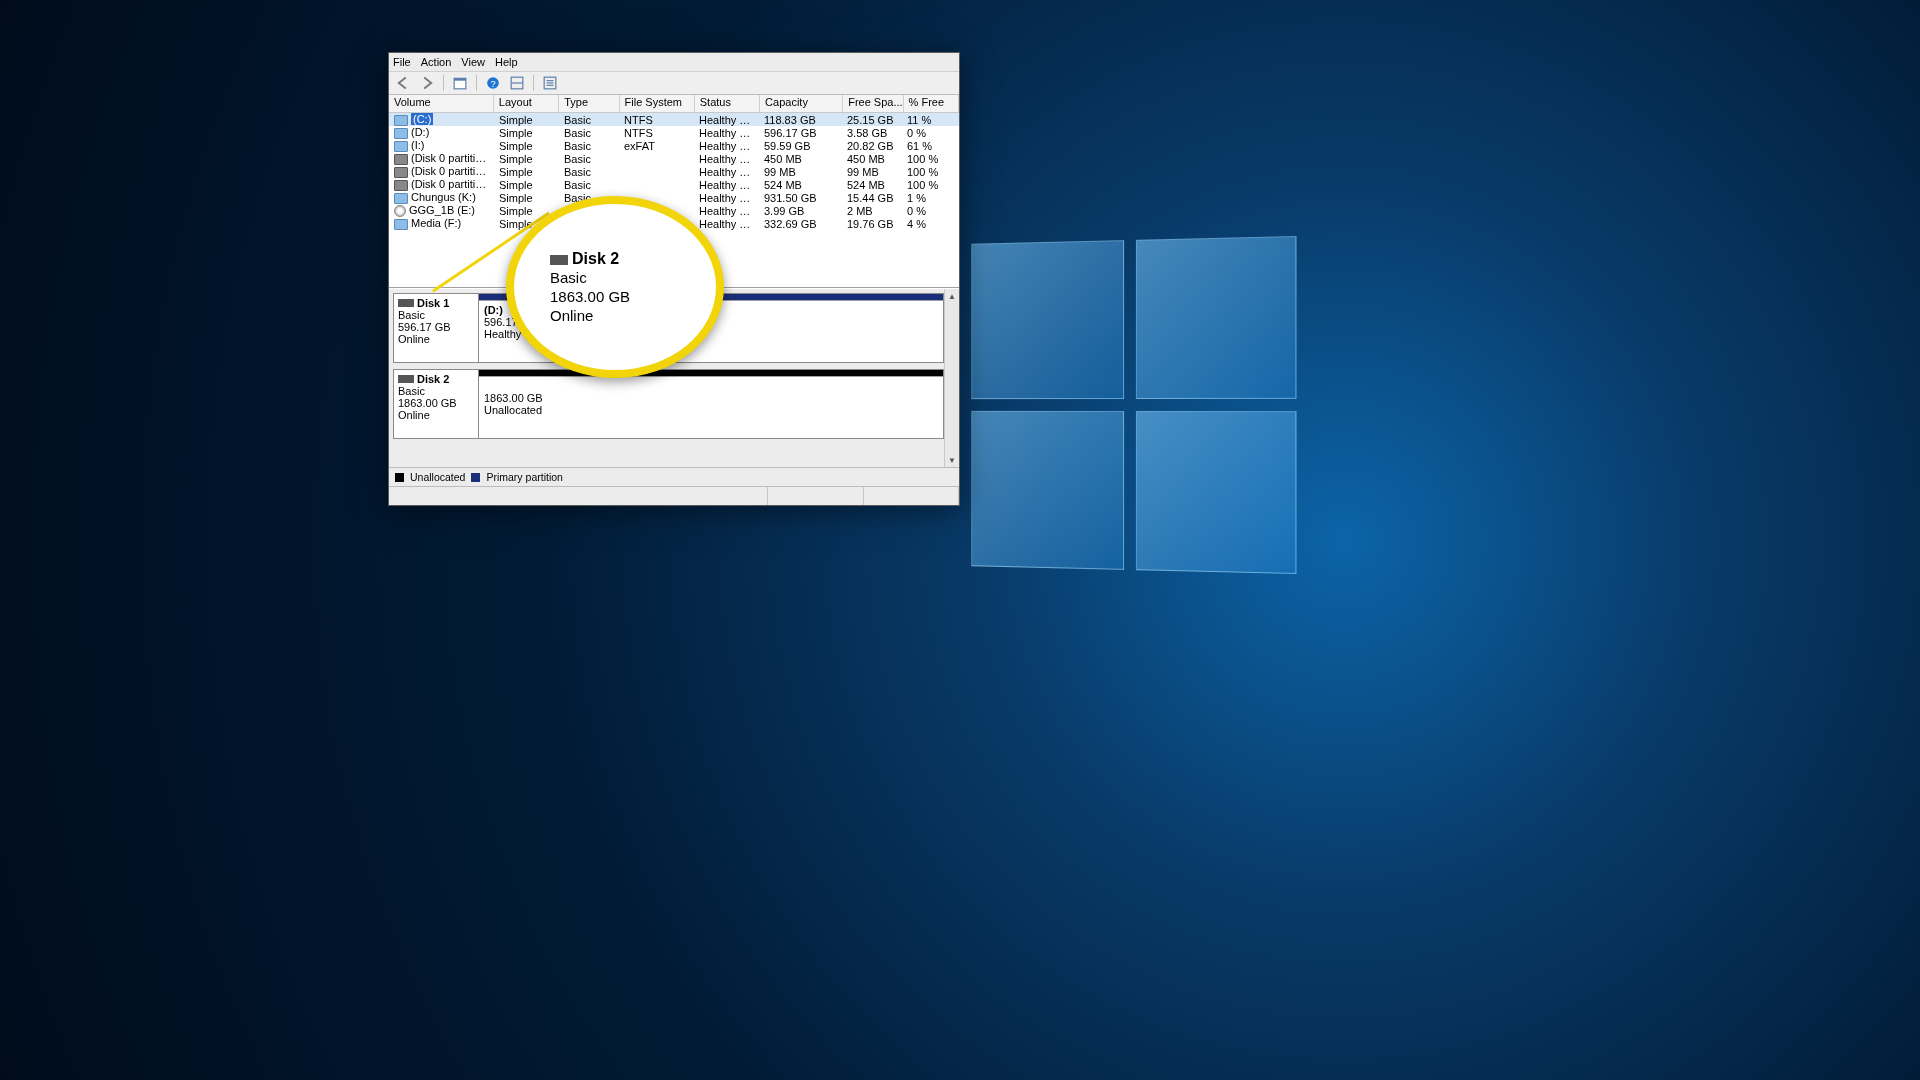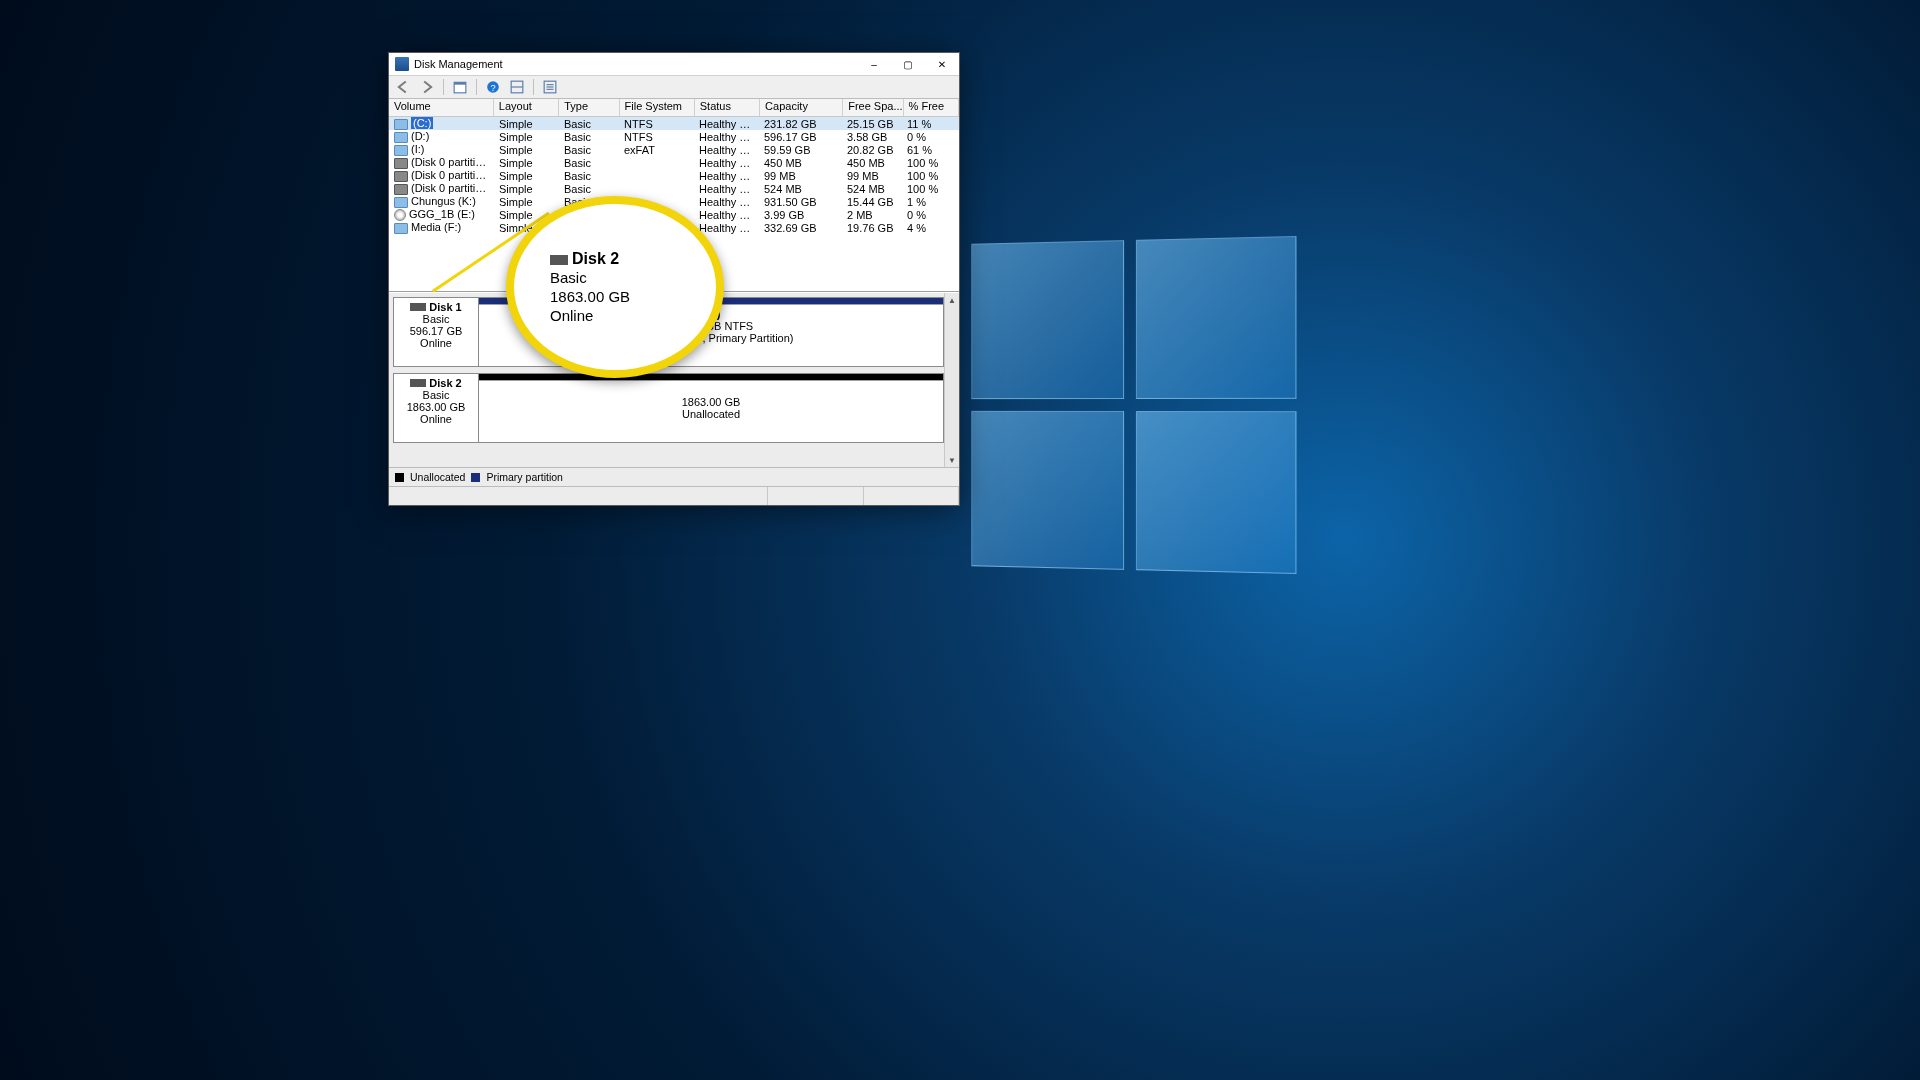--- a/index.html
+++ b/index.html
@@ -25,21 +25,21 @@
   .th{border-right:1px solid #d0d0d0;padding:1px 5px;white-space:nowrap;overflow:hidden;}
   .tbody{}
   .trow{display:flex;height:13px;align-items:center;}
   .trow.sel{background:#d5e7f7;}
   .td{padding:0 5px;white-space:nowrap;overflow:hidden;text-overflow:ellipsis;}
   .volsel{background:#2b6cd1;color:#fff;padding:0 2px;}
   .volicon{display:inline-block;width:12px;height:9px;background:#8bbde6;border:1px solid #5a8bbb;margin-right:3px;vertical-align:middle;border-radius:1px;}
   .volicon.gray{background:#888;border-color:#555;}
   .volicon.cd{background:radial-gradient(circle,#fff 30%,#bbb 70%);border-radius:50%;border:1px solid #888;width:10px;height:10px;}
   
-  .diskarea{flex:1;display:flex;background:#ececec;border-top:1px solid #fff;position:relative;text-align:center;}
+  .diskarea{flex:1;display:flex;background:#ececec;border-top:1px solid #fff;position:relative;}
   .diskscroll{flex:1;overflow:hidden;padding:4px 0 4px 4px;}
   .diskrow{display:flex;border:1px solid #8a8a8a;margin-bottom:6px;background:#fff;height:68px;}
   .diskinfo{width:76px;border-right:1px solid #8a8a8a;padding:3px 4px;line-height:12px;}
   .diskinfo .diskicon{display:inline-block;width:16px;height:8px;background:#555;margin-right:3px;}
   .partwrap{flex:1;display:flex;flex-direction:column;}
   .partheader{height:6px;}
   .partheader.navy{background:#1b2e7a;}
   .partheader.black{background:#000;}
   .partbody{flex:1;border-top:1px solid #a0a0a0;padding:3px 5px;line-height:12px;}
   .vscroll{width:14px;background:#e8e8e8;border-left:1px solid #c8c8c8;display:flex;flex-direction:column;}
@@ -64,35 +64,27 @@
 
 <div class="winlogo">
     <div></div>
     <div></div>
     <div></div>
     <div></div>
   </div>
 
 <div class="window">
 
-  <div class="titlebar">
-    <div class="appicon"></div>
-    <div class="title">Disk Management</div>
-    <div class="spacer"></div>
-    <div class="winbtn">
-        <span>–</span>
-      </div>
-    <div class="winbtn">
-        <span>▢</span>
-      </div>
-    <div class="winbtn">
-        <span>✕</span>
-      </div>
-  </div>
-
+
+  <div class="menubar">
+    <span>File</span>
+    <span>Action</span>
+    <span>View</span>
+    <span>Help</span>
+  </div>
 
   <div class="toolbar">
     <div class="tbtn">
         <svg viewBox="0 0 10 10">
           <path d="M7 1 L2 5 L7 9" fill="none" stroke="#7a7a7a" stroke-width="1.4"></path>
         </svg>
       </div>
     <div class="tbtn">
         <svg viewBox="0 0 10 10">
           <path d="M3 1 L8 5 L3 9" fill="none" stroke="#7a7a7a" stroke-width="1.4"></path>
@@ -140,21 +132,21 @@
       <div class="th c6">Free Spa...</div>
       <div class="th c7">% Free</div>
     </div>
     <div class="tbody" id="vol-body">
         <div class="trow sel">
           <div class="td c0"><span class="volicon"></span><span class="volsel">(C:)</span></div>
           <div class="td c1">Simple</div>
           <div class="td c2">Basic</div>
           <div class="td c3">NTFS</div>
           <div class="td c4">Healthy (B...</div>
-          <div class="td c5">231.82 GB</div>
+          <div class="td c5">118.83 GB</div>
           <div class="td c6">25.15 GB</div>
           <div class="td c7">11 %</div>
         </div>
         <div class="trow">
           <div class="td c0"><span class="volicon"></span>(D:)</div>
           <div class="td c1">Simple</div>
           <div class="td c2">Basic</div>
           <div class="td c3">NTFS</div>
           <div class="td c4">Healthy (A...</div>
           <div class="td c5">596.17 GB</div>

